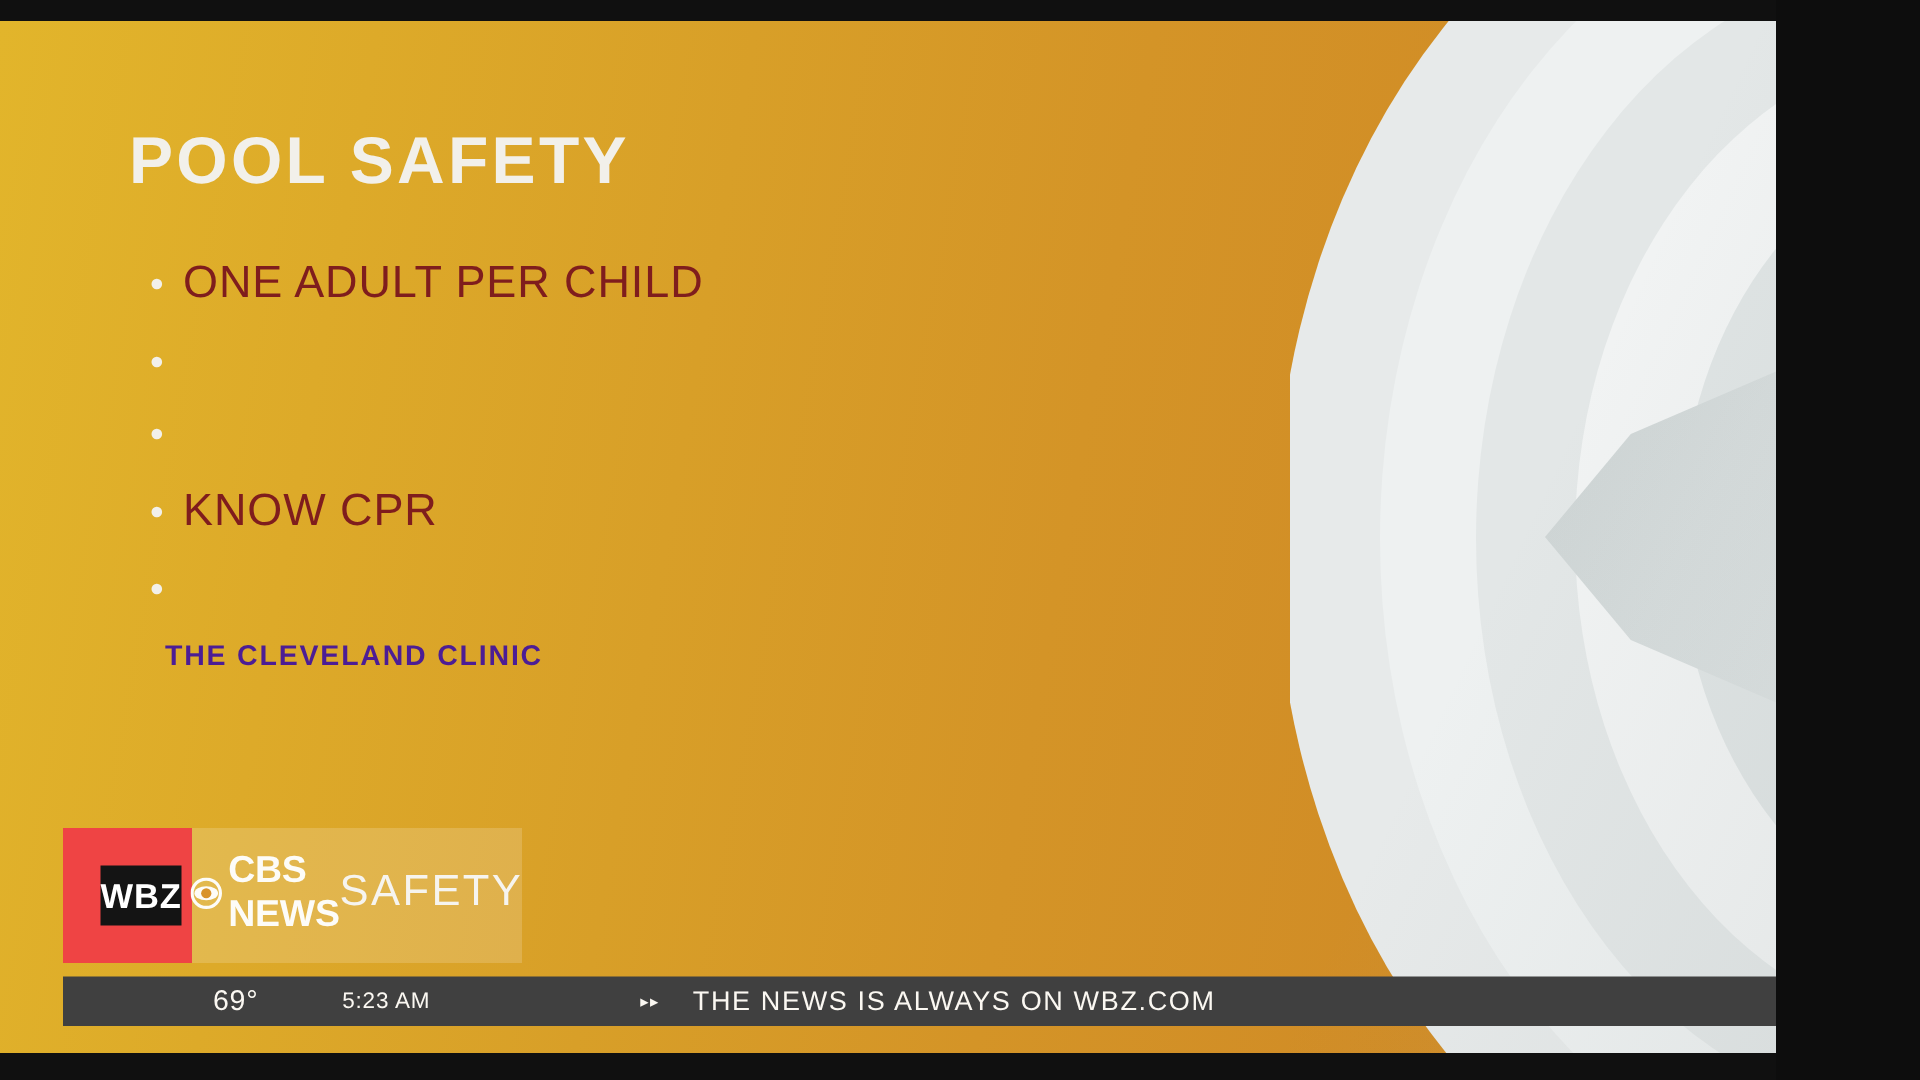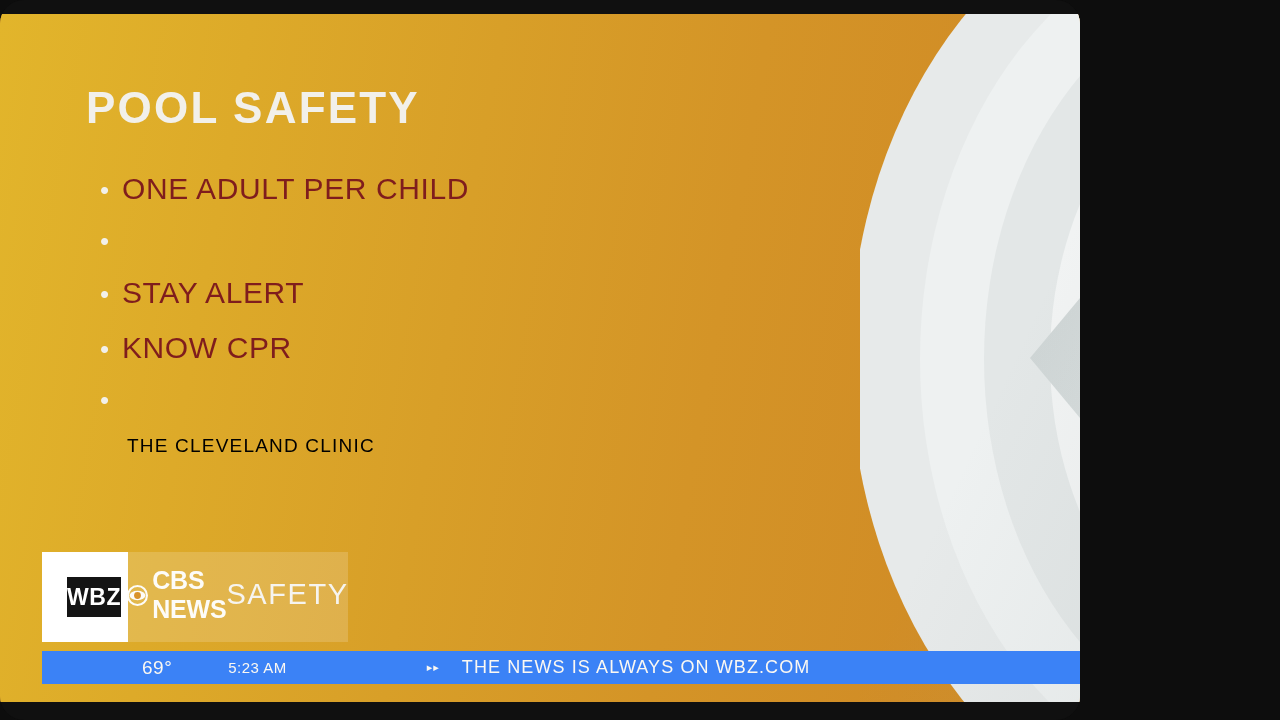--- a/index.html
+++ b/index.html
@@ -3,22 +3,22 @@
 <meta charset="utf-8">
 <title>WBZ CBS News Boston — Pool Safety</title>
 <style>
   * { margin:0; padding:0; box-sizing:border-box; }
   html, body {
     width:1280px; height:720px;
     background:#0d0d0d; overflow:hidden;
     font-family:"Liberation Sans", sans-serif;
   }
   #broadcast {
-    position:relative; width:1080px; height:720px;
-    background:#0d0d0d; overflow:hidden;border-radius:24px;
+    position:relative; width:1184px; height:720px;
+    background:#0d0d0d; overflow:hidden;
   }
 
   
   .letterbox { position:absolute; left:0; width:1280px; background:#101010; z-index:40; }
   .letterbox.top { top:0; height:14px; }
   .letterbox.bottom { bottom:0; height:18px; }
 
   
   #videoframe {
     position:absolute; left:0; top:14px;
@@ -118,35 +118,36 @@
     margin-left:14px;
   }
   .bullet-text {
     font-size:30px;
     letter-spacing:0.6px;
     color:#7f1d1d;
     text-transform:uppercase;
     line-height:1.12;
   }
   #source-credit {
-    margin-top:14px; margin-left:41px;
+    margin-top:14px; margin-left:24px;
     font-size:19px; letter-spacing:1.2px;
-    color:#000000;
-    text-transform:uppercase;
+    color:#4c1d95;
+    text-transform:uppercase;
+    font-weight:bold;
   }
 
   
   #brand-bar {
     position:absolute; left:42px; bottom:60px;
     display:flex; align-items:stretch; height:90px;
     z-index:20;
   }
   #wbz-logo {
     width:86px; height:90px; flex:none;
-    background:#ffffff;
+    background:#ef4444;
     padding:25px;
     display:flex;
   }
   #wbz-logo .inner {
     flex:1; background:#141414;
     display:flex; align-items:center; justify-content:center;
   }
   #wbz-logo .inner span {
     color:#ffffff; font-weight:bold;
     font-size:23px; letter-spacing:0.6px;
@@ -173,21 +174,21 @@
     color:#f6f4ef;
     font-size:29px; letter-spacing:1.6px;
     font-weight:300;
     margin-top:-2px;
   }
 
   
   #ticker {
     position:absolute; left:42px; bottom:18px;
     width:1198px; height:33px;
-    background:#3b82f6;
+    background:#404040;
     display:flex; align-items:center;
     z-index:30;
     color:#fbf8f2;
   }
   #ticker .cell { display:flex; align-items:center; }
   #temperature { margin-left:100px; font-size:19px; letter-spacing:0.5px; }
   #clock { margin-left:56px; font-size:15px; letter-spacing:0.5px; }
   #ticker-sep {
     margin-left:140px;
     font-size:11px; letter-spacing:1px;
@@ -227,21 +228,20 @@
       <ul id="bullet-list">
         <li class="bullet-row">
           <span class="bullet-dot">•</span>
           <span class="bullet-text">ONE ADULT PER CHILD</span>
         </li>
         <li class="bullet-row">
           <span class="bullet-dot">•</span>
         </li>
         <li class="bullet-row">
           <span class="bullet-dot">•</span>
-          <span class="bullet-text">STAY ALERT</span>
         </li>
         <li class="bullet-row">
           <span class="bullet-dot">•</span>
           <span class="bullet-text">KNOW CPR</span>
         </li>
         <li class="bullet-row">
           <span class="bullet-dot">•</span>
         </li>
       </ul>
 

